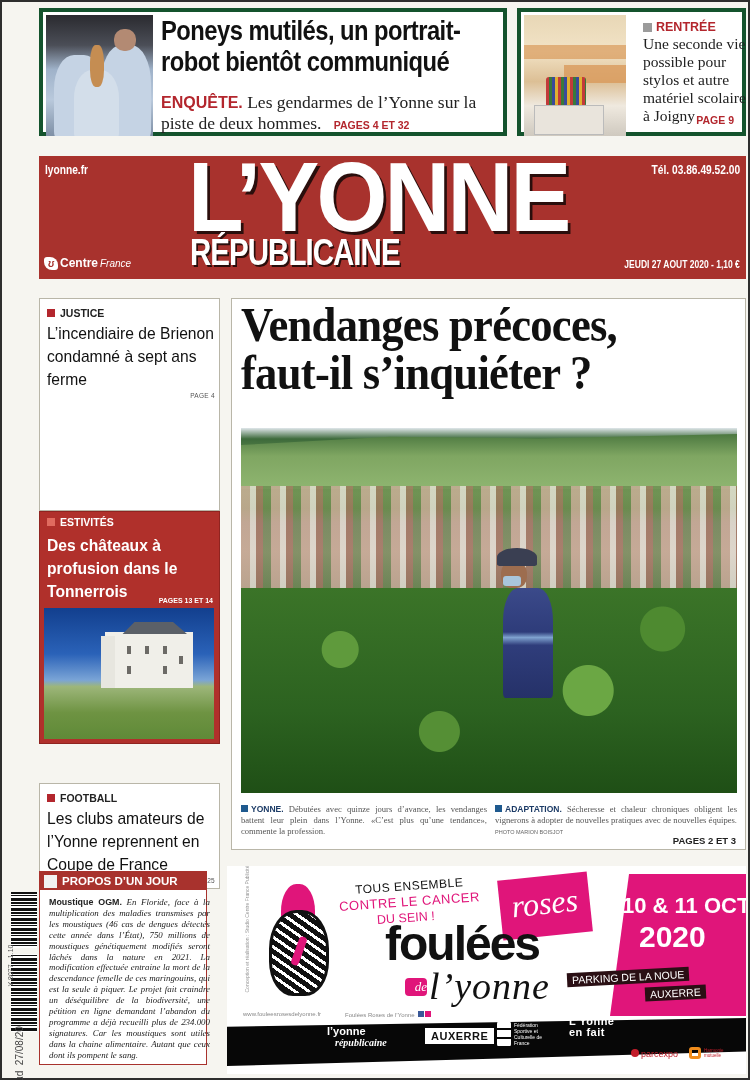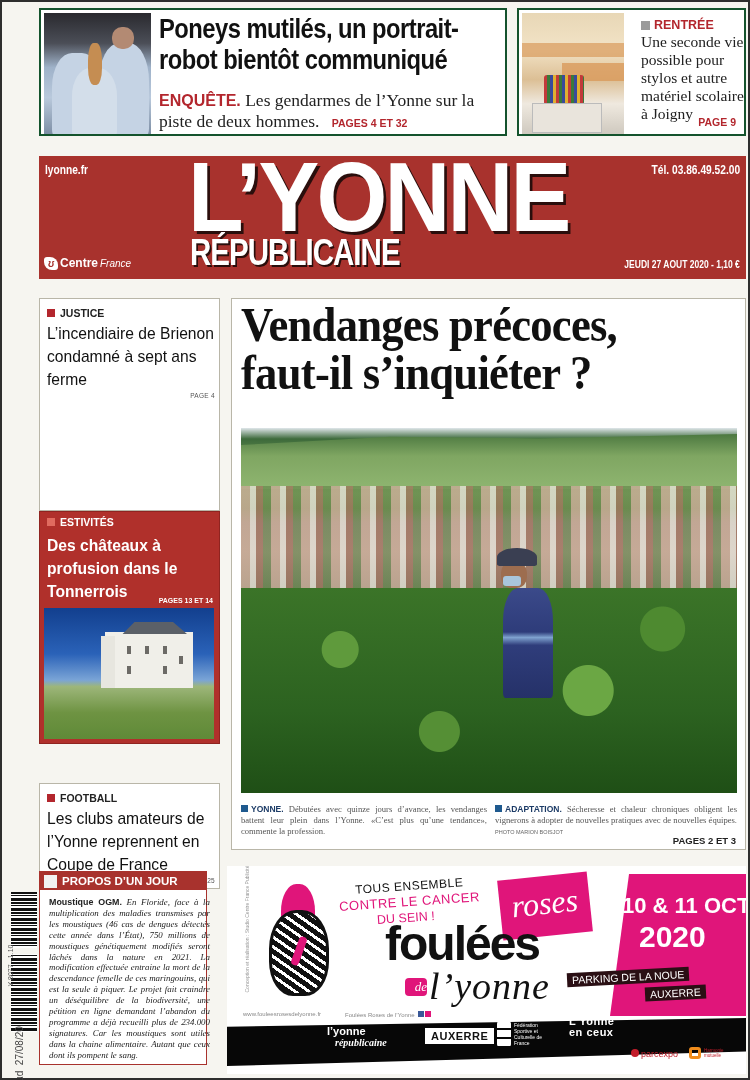--- a/index.html
+++ b/index.html
@@ -1,21 +1,21 @@
 <!DOCTYPE html>
 <html><head>
 <meta charset="utf-8">
 <style>
   * { box-sizing: border-box; margin: 0; padding: 0; }
   html, body { width: 750px; height: 1080px; overflow: hidden; background: #3a3a3a; }
   body { position: relative; font-family: "Liberation Sans", sans-serif; }
   .page { position: absolute; left: 0; top: 0; width: 750px; height: 1080px; background: #f6f5f0; border: 2px solid #2e2e2e; }
 
   
-  .teaser { position: absolute; background: #fff; border: 2px solid #14532d; }
+  .teaser { position: absolute; background: #fff; border: 4px solid #14532d; }
   .teaser-1 { left: 37px; top: 6px; width: 468px; height: 128px; }
   .teaser-2 { left: 515px; top: 6px; width: 229px; height: 128px; }
   .photo-gendarmes { position: absolute; left: 3px; top: 3px; width: 107px; height: 121px;
     background: linear-gradient(180deg,#2a2a2f 0%,#4b4e57 25%,#9fb2c9 45%,#b9c9dc 70%,#7e8fa5 100%); overflow: hidden; }
   .photo-gendarmes .fig { position: absolute; border-radius: 40% 40% 10% 10%; background: #c5d3e4; }
   .photo-gendarmes .hair { position: absolute; background: #c58d52; border-radius: 40%; }
   .t1-head { position: absolute; left: 118px; top: 4px; font-size: 27px; line-height: 31px; font-weight: bold; color: #111; letter-spacing: -0.6px; font-family: "Liberation Sans", sans-serif; transform: scaleX(0.88); transform-origin: left top; white-space: nowrap; }
   .t1-body { position: absolute; left: 118px; top: 80px; width: 345px; font-family: "Liberation Serif", serif; font-size: 17.5px; line-height: 21px; color: #222; }
   .kicker-red { color: #b3262d; font-family: "Liberation Sans", sans-serif; font-weight: bold; font-size: 16px; }
   .pages-red { color: #b3262d; font-family: "Liberation Sans", sans-serif; font-weight: bold; font-size: 10.5px; margin-left: 8px; }
@@ -306,21 +306,21 @@
     <div class="ad-logo-yr">
       <span>l’yonne</span><i>républicaine</i>
     </div>
     <div class="ad-logo-aux">AUXERRE</div>
     <div class="ad-logo-fs">
       <div class="blocks"></div>
       <div style="width:34px;">Fédération Sportive et Culturelle de France</div>
     </div>
     <div class="ad-logo-rose">
       <div>L’Yonne</div>
-      <div>en ceux</div>
+      <div>en fait</div>
     </div>
     <div class="ad-parc">
       <span class="dot"></span><span>parcexpo</span>
     </div>
     <div class="ad-mut">
       <span class="hex"></span>
       <span style="width:24px;">Harmonie mutuelle</span>
     </div>
   </div>
 

